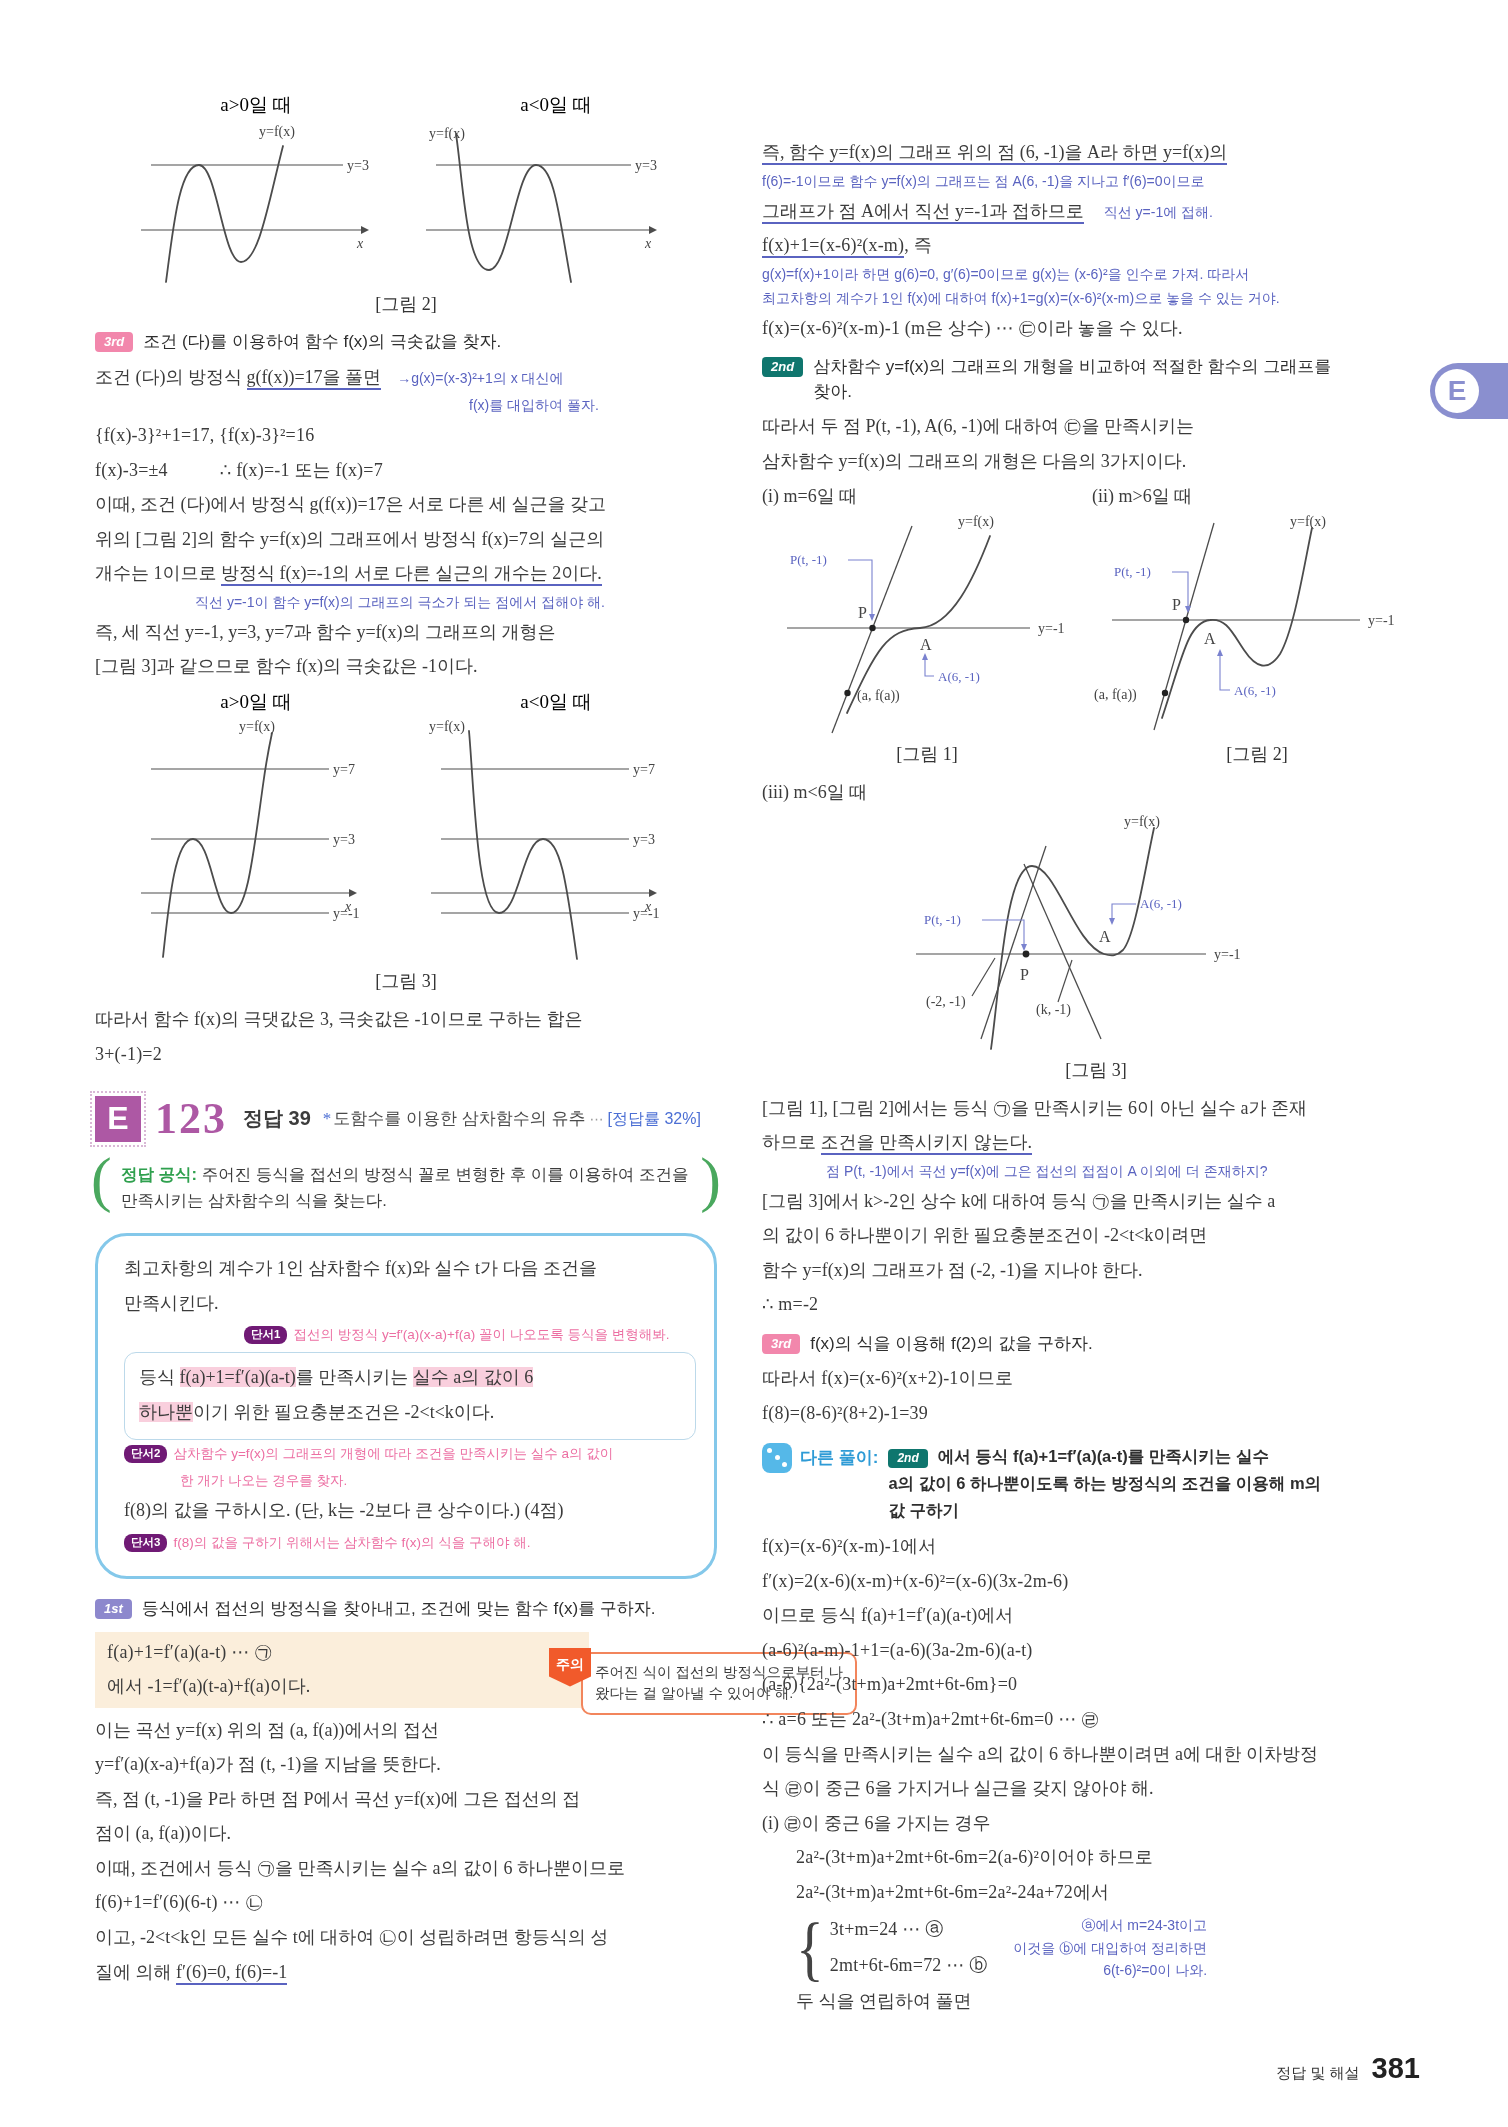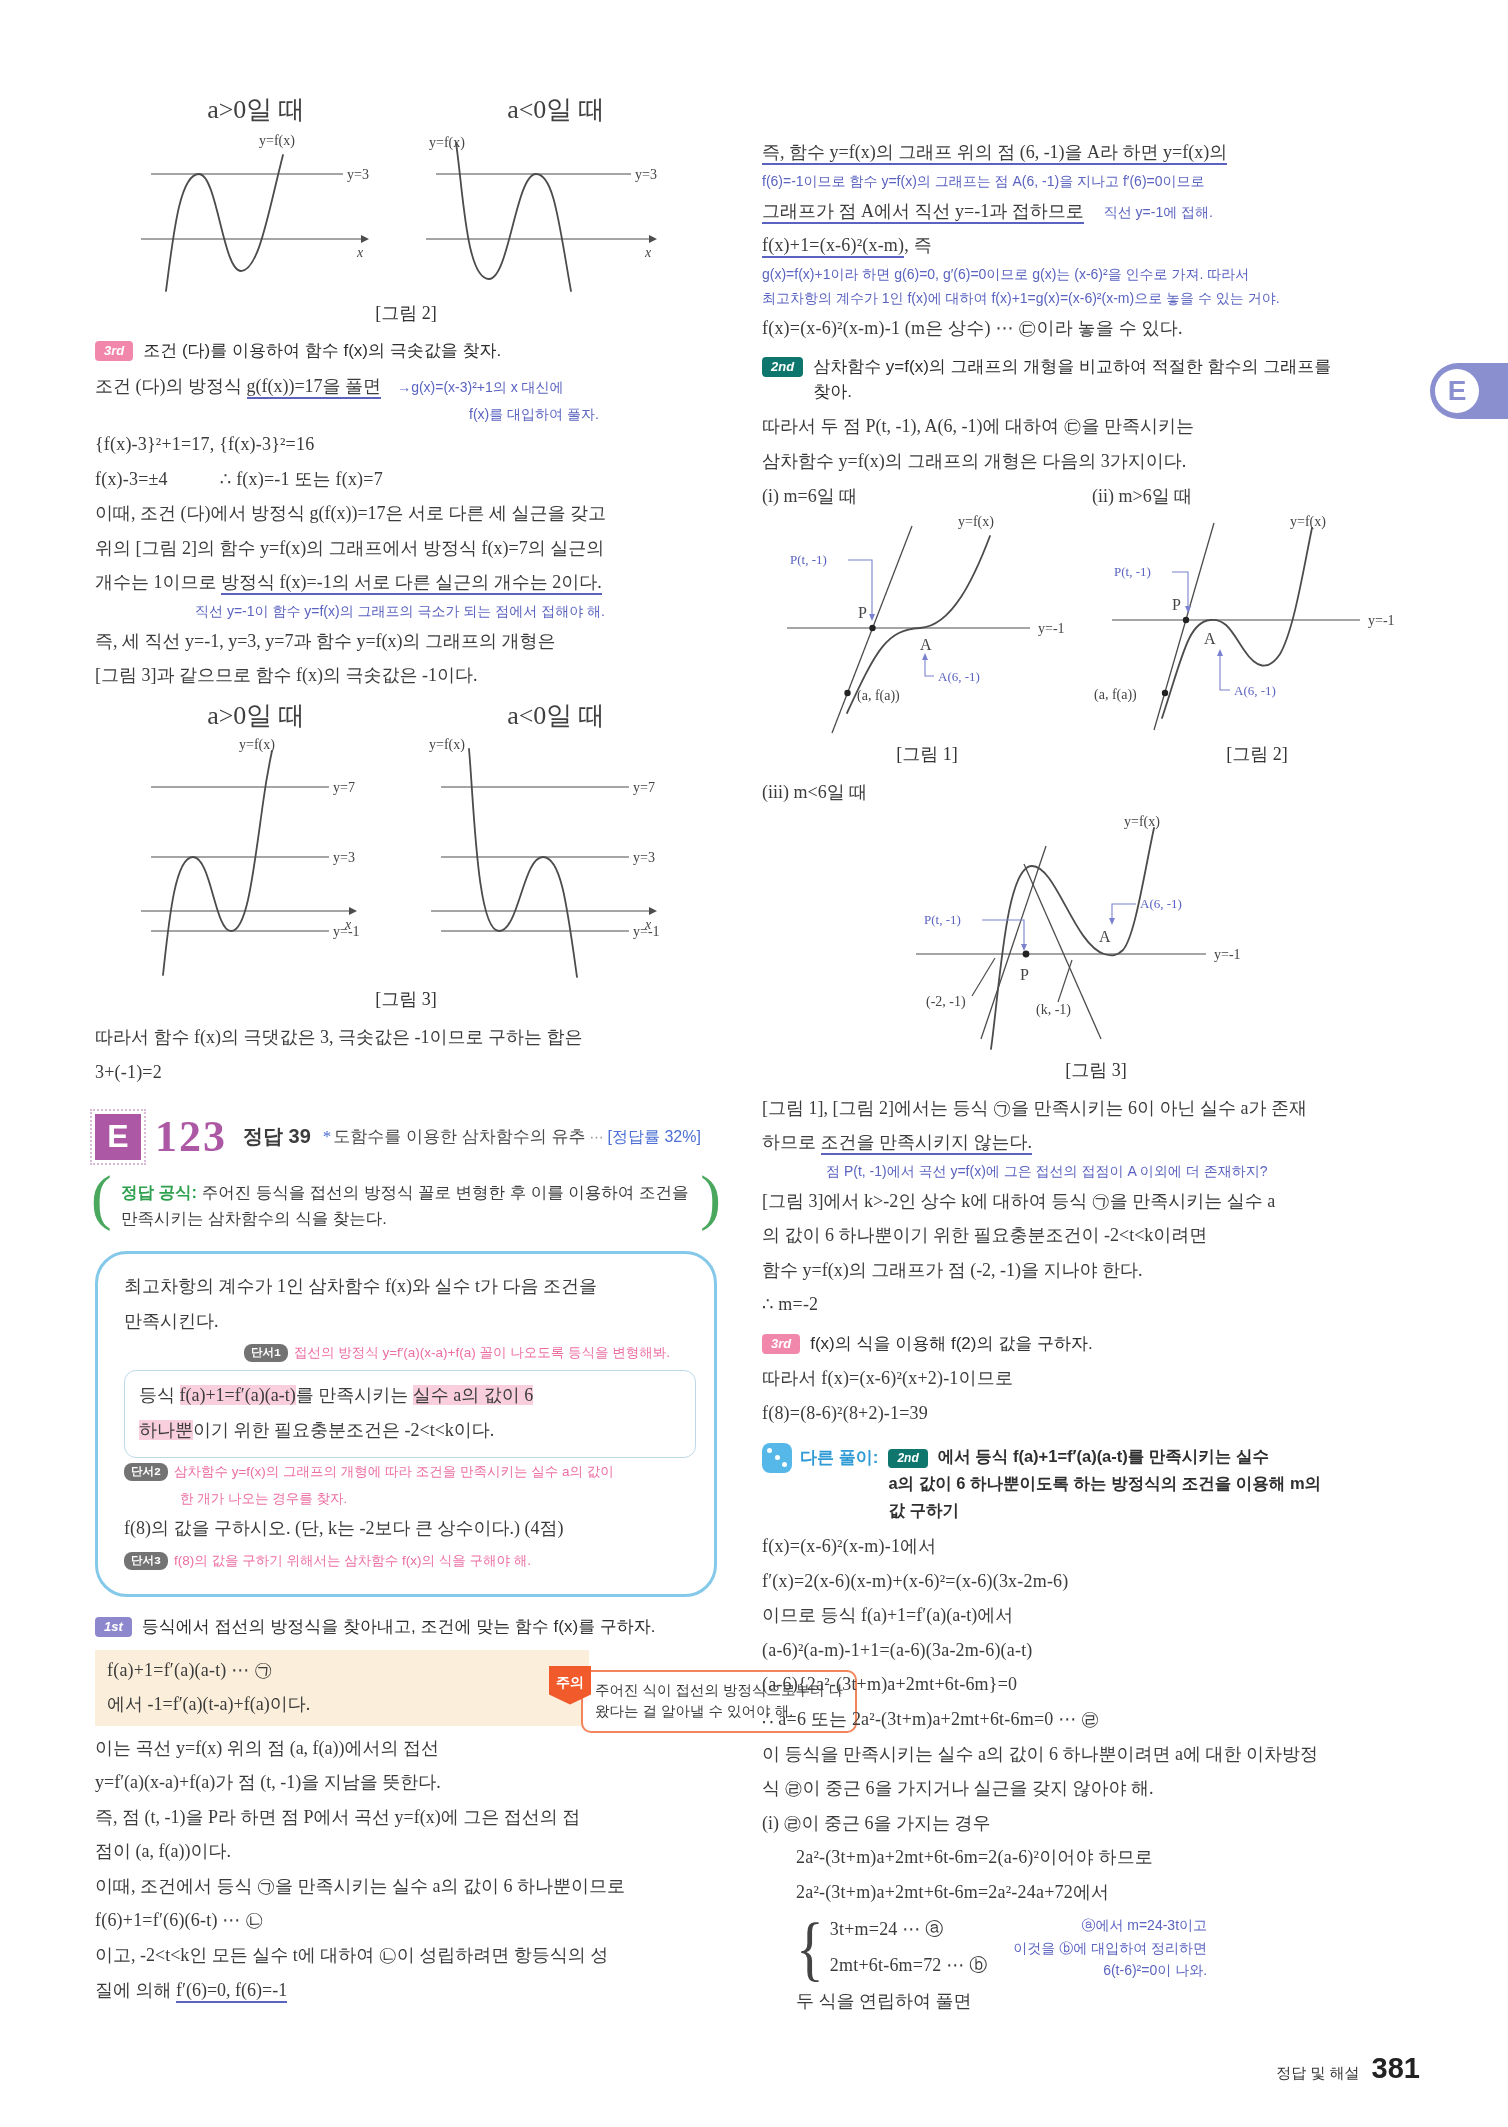--- a/index.html
+++ b/index.html
@@ -14,21 +14,21 @@
   .u{border-bottom:2px solid #5a63c0;padding-bottom:1px;}
   .step{display:flex;align-items:flex-start;margin:14px 0 10px;font-family:"Liberation Sans",sans-serif;}
   .step-badge{flex:0 0 auto;color:#fff;font-weight:bold;font-size:13px;font-style:italic;
               padding:2px 9px 3px;border-radius:4px;margin:2px 10px 0 0;}
   .b-pink{background:#f287ac;}
   .b-purple{background:#8d88cd;}
   .b-teal{background:#0f766e;}
   .step-title{font-size:17px;color:#2e2e2e;line-height:1.45;}
   .figwrap{display:flex;justify-content:center;gap:10px;margin:4px 0 2px;}
   .figcap{text-align:center;font-size:18px;color:#333;margin:2px 0 14px;}
-  .figtitle{text-align:center;font-size:26px;color:#404040;margin-bottom:2px;}
+  .figtitle{text-align:center;font-size:19px;color:#000000;margin-bottom:2px;}
   svg{display:block;}
   svg text{font-family:"Liberation Serif",serif;font-style:italic;fill:#444;font-size:14px;}
   svg text.k{font-style:normal;}
   svg text.blue{fill:#5a63c0;font-size:13px;}
   .curve{fill:none;stroke:#4c4c4c;stroke-width:1.8;stroke-linecap:round;}
   .axis{stroke:#4c4c4c;stroke-width:1.2;}
   .tang{stroke:#4c4c4c;stroke-width:1.3;}
   .bluearrow{stroke:#7a82cf;stroke-width:1.1;fill:none;}
   .dot{fill:#222;}
   
@@ -46,21 +46,21 @@
   .formula{position:relative;margin:0 0 16px;padding:4px 26px;}
   .formula:before,.formula:after{position:absolute;top:-14px;font-size:62px;color:#4aa85e;font-weight:200;
       font-family:"Liberation Serif",serif;}
   .formula:before{content:"(";left:-4px;}
   .formula:after{content:")";right:-4px;}
   .formula .fl{font-family:"Liberation Sans",sans-serif;font-size:16.5px;color:#3c3c3c;line-height:1.55;white-space:nowrap;}
   .f-label{color:#2fa04e;font-weight:bold;}
   
   .problem{border:3px solid #84c8ea;border-radius:32px;padding:20px 18px 16px 26px;margin-bottom:18px;}
   .problem .ln{font-size:18px;}
-  .cluebadge{display:inline-block;background:#737373;color:#fff;font-family:Liberation Mono, monospace;
+  .cluebadge{display:inline-block;background:#701a75;color:#fff;font-family:Liberation Sans, sans-serif;
              font-size:11.5px;font-weight:bold;border-radius:8px;padding:1px 7px 2px;margin-right:6px;vertical-align:1px;}
   .cluetext{font-family:"Liberation Sans",sans-serif;font-size:13.5px;color:#ec6ea2;white-space:nowrap;}
   .clueline{margin:2px 0 8px;}
   .innerbox{border:1.5px solid #bcd9ea;border-radius:12px;padding:12px 14px;margin:2px 0 4px;}
   .hl{background:#f9cfdd;}
   
   .orangeblock{background:#fbeedb;padding:8px 12px;width:470px;margin:0 0 10px;}
   .s1wrap{position:relative;}
   .warnbubble{position:absolute;left:486px;top:20px;border:2px solid #f2855c;border-radius:10px;
               padding:8px 12px;font-family:"Liberation Sans",sans-serif;font-size:14.5px;color:#3c3c3c;

